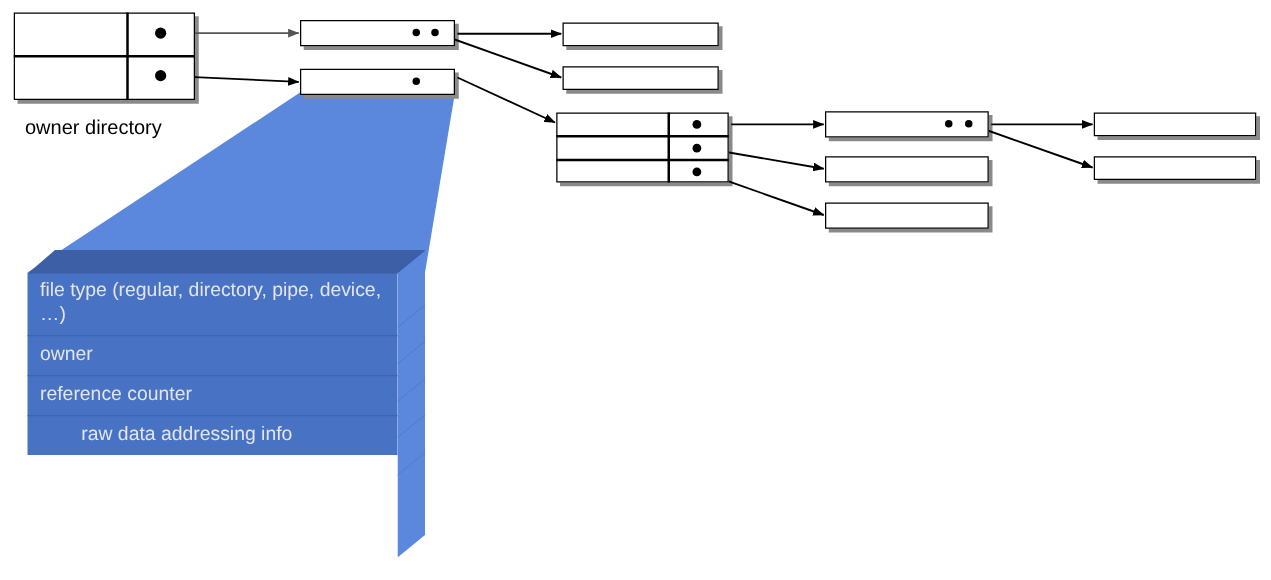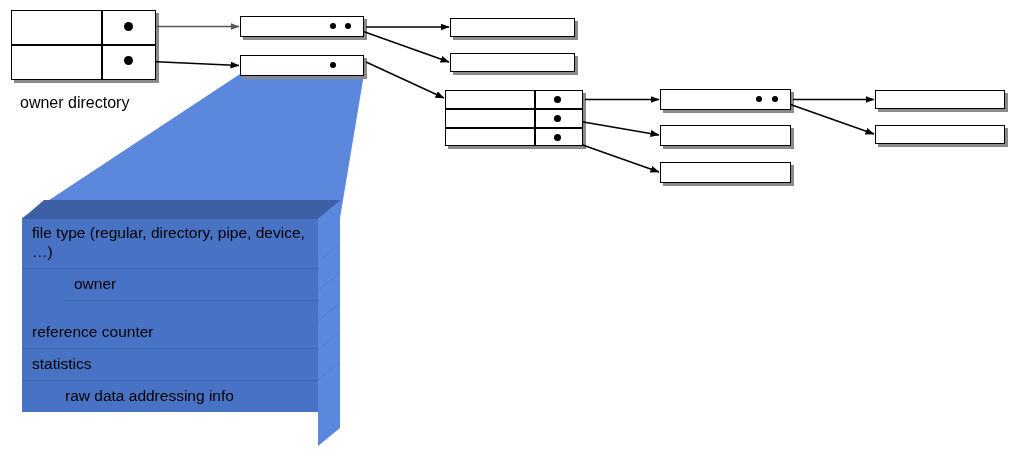--- a/index.html
+++ b/index.html
@@ -83,21 +83,21 @@
     position: absolute;
     left: 0;
     top: 18px;
     width: 296px;
     background: #4873c4;
     box-sizing: border-box;
   }
   .blk-row {
     position: relative;
     box-sizing: border-box;
-    color: #000000;
+    color: #e5e5e5;
     font-size: 15.5px;
     padding: 6px 10px 6px 10px;
     border-bottom: 1px solid #3f66ad;
     line-height: 1.22;
   }
   .blk-row:last-child { border-bottom: none; }
   .blk-top {
     position: absolute;
     left: 0;
     top: 0;
@@ -130,23 +130,22 @@
       <path d="M 0,18 L 22,0" stroke="#3c5fa6" stroke-width="1" fill="none"></path>
       <path d="M 0,62 L 22,44" stroke="#4f7ccb" stroke-width="0.8" fill="none"></path>
       <path d="M 0,91 L 22,73" stroke="#4f7ccb" stroke-width="0.8" fill="none"></path>
       <path d="M 0,121 L 22,103" stroke="#4f7ccb" stroke-width="0.8" fill="none"></path>
       <path d="M 0,150 L 22,132" stroke="#4f7ccb" stroke-width="0.8" fill="none"></path>
       <path d="M 0,180 L 22,162" stroke="#4f7ccb" stroke-width="0.8" fill="none"></path>
     </svg>
 
     <div class="blk-front">
       <div class="blk-row" style="min-height:48px;">file type (regular, directory, pipe, device, …)</div>
-      <div class="blk-row" style="min-height:29px;margin-left:42px;">owner</div>
-      <div class="blk-row" style="min-height:30px;margin-top:16px;">reference counter</div>
-      <div class="blk-row" style="min-height:29px;">statistics</div>
+      <div class="blk-row" style="min-height:29px;">owner</div>
+      <div class="blk-row" style="min-height:30px;">reference counter</div>
       <div class="blk-row" style="min-height:31px;padding-left:43px;">raw data addressing info</div>
     </div>
   </div>
 
   <div class="box-shadow" style="left:14px; top:13px; width:145px; height:70px;"></div>
   <div class="box" style="left:11px; top:10px; width:145px; height:70px;"></div>
   <div class="vdiv" style="left:101px; top:10px; width:1.5px; height:70px;"></div>
   <div class="hdiv" style="left:11px; top:44px; width:145px; height:1.5px;"></div>
   <div class="cell-text" style="left:11px; top:20px; width:90px; text-align:center;">etc</div>
   <div class="cell-text" style="left:11px; top:54px; width:90px; text-align:center;">home</div>

